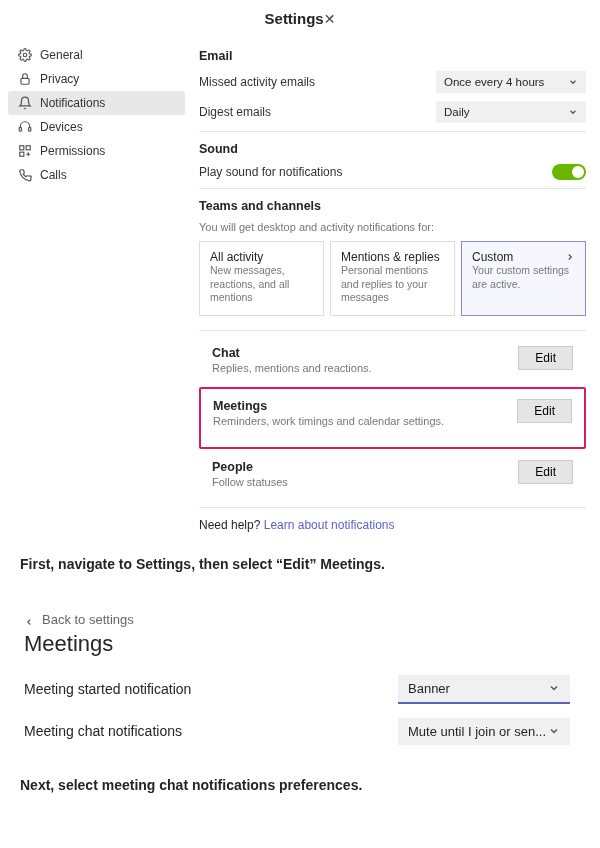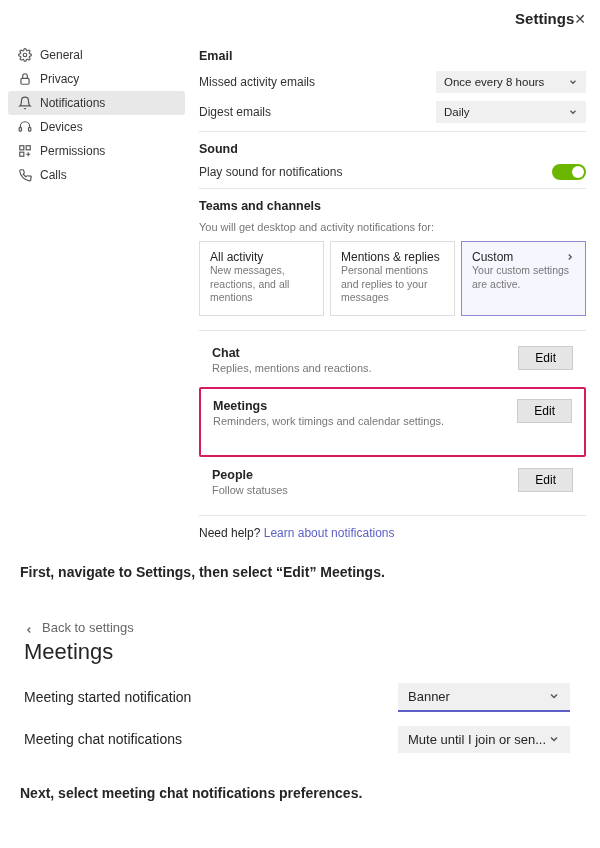--- a/index.html
+++ b/index.html
@@ -9,21 +9,21 @@
       color: #252525;
       background: #fff;
       width: 600px;
     }
     .dialog {
       width: 600px;
       padding: 10px 0 0 0;
     }
     .dlg-header {
       display: flex;
-      justify-content: flex-end;
+      justify-content: center;
       align-items: center;
       padding: 0 14px 8px 14px;
     }
     .dlg-title { font-size: 15px; font-weight: 700; }
     .close-x { font-size: 14px; cursor: pointer; color: #444; }
     .dlg-body { display: flex; }
     .sidebar {
       width: 185px;
       padding: 8px 0 0 8px;
     }
@@ -199,21 +199,21 @@
         </span>
         <span>Calls</span>
       </div>
     </div>
 
     <div class="content">
       <div class="sect-head">Email</div>
       <div class="row">
         <div class="row-label">Missed activity emails</div>
         <div class="select">
-          <span>Once every 8 hours</span>
+          <span>Once every 4 hours</span>
           <span class="chev">
             <svg width="10" height="10" viewBox="0 0 24 24" fill="none" stroke="currentColor" stroke-width="3">
                 <polyline points="6 9 12 15 18 9"></polyline>
               </svg>
           </span>
         </div>
       </div>
       <div class="row">
         <div class="row-label">Digest emails</div>
         <div class="select">
@@ -267,21 +267,21 @@
         <div>
           <div style="font-weight:700;font-size:12.5px">Chat</div>
           <div class="sub" style="margin:2px 0 0 0">Replies, mentions and reactions.</div>
         </div>
         <button class="edit-btn">Edit</button>
       </div>
 
       <div class="block2 highlight">
         <div>
           <div style="font-weight:700;font-size:12.5px">Meetings</div>
-          <div class="sub" style="margin:2px 0 16px 0">Reminders, work timings and calendar settings.</div>
+          <div class="sub" style="margin:2px 0 8px 0">Reminders, work timings and calendar settings.</div>
         </div>
         <button class="edit-btn">Edit</button>
       </div>
 
       <div class="block2">
         <div>
           <div style="font-weight:700;font-size:12.5px">People</div>
           <div class="sub" style="margin:2px 0 0 0">Follow statuses</div>
         </div>
         <button class="edit-btn">Edit</button>

